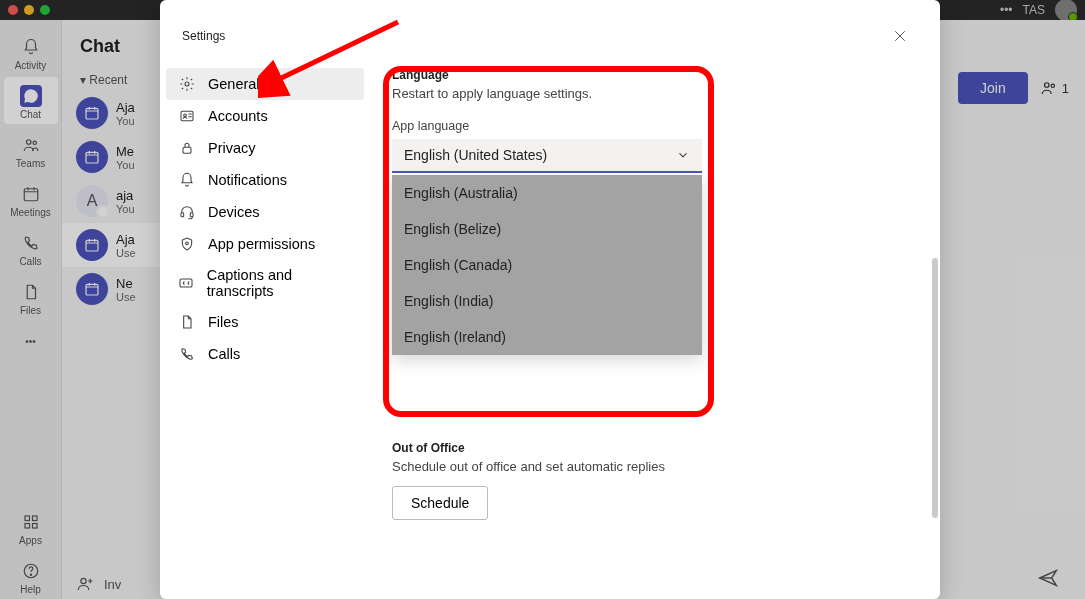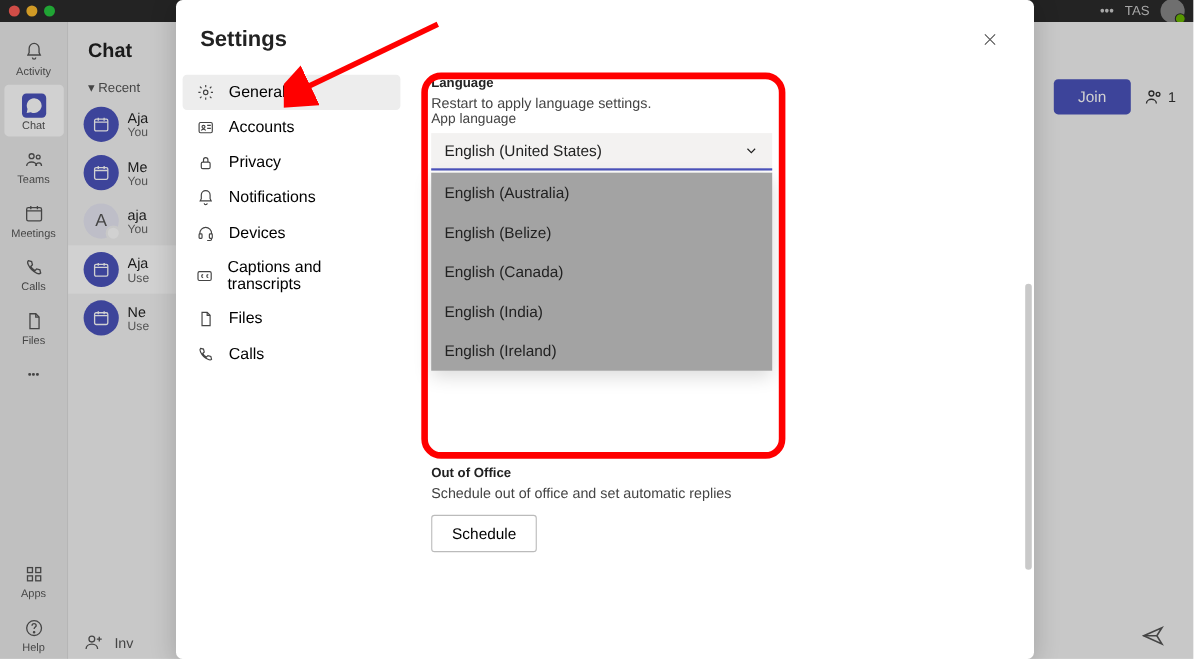--- a/index.html
+++ b/index.html
@@ -43,30 +43,30 @@
     .people-ct { font-size: 13px; color:#333; display:flex; align-items:center; gap:4px;}
     .bg-quit-text { position:absolute; top: 344px; left: 440px; right: 24px; font-size: 13px; color:#333; line-height: 1.9;}
     .bg-send { position: absolute; bottom: 10px; right: 26px; color:#555;}
 
     
     .dim { position: absolute; inset: 0; background: rgba(0,0,0,0.18); }
 
     
     .modal { position: absolute; top: 0; left: 160px; width: 780px; height: 599px; background: #fff; border-radius: 6px; box-shadow: 0 4px 24px rgba(0,0,0,.2); display: flex; flex-direction: column; overflow: hidden; }
     .modal-hdr { display: flex; align-items: center; justify-content: space-between; padding: 24px 28px 10px 22px; }
-    .modal-title { font-size: 20px; font-weight: 700; color: #222; }
+    .modal-title { font-size: 12px; font-weight: 400; color: #222; }
     .close-x { width: 24px; height: 24px; display:flex; align-items:center; justify-content:center; color:#555; cursor: pointer; }
     .modal-body { flex: 1; display: flex; overflow: hidden; }
     .side { width: 214px; padding: 10px 10px 10px 6px; }
     .side-item { display: flex; align-items: center; gap: 12px; padding: 7px 12px; border-radius: 4px; font-size: 14.5px; color: #000000; cursor: pointer; }
     .side-item.sel { background: #ededed; }
     .side-ic { width: 18px; height: 18px; display:flex; align-items:center; justify-content:center; color:#444;}
     .content { flex: 1; padding: 10px 30px 24px 18px; overflow-y: auto; position: relative; }
     .sect-title { font-size: 12px; font-weight: 700; color:#222; margin-bottom: 4px; }
-    .sect-sub { font-size: 13px; color: #444; }
+    .sect-sub { font-size: 13px; color: #444; margin-bottom: 18px; }
     .form-label { font-size: 12.5px; color: #444; margin-bottom: 6px; }
     .dropdown { position: relative; width: 310px; }
     .dd-btn { width: 100%; height: 34px; background: #f3f2f1; border: none; border-bottom: 2px solid #4b53bc; display: flex; align-items: center; justify-content: space-between; padding: 0 12px; font-size: 14px; color:#222; cursor: pointer; }
     .dd-list { position: absolute; top: 36px; left: 0; width: 100%; background: #a3a3a3; box-shadow: 0 6px 16px rgba(0,0,0,.15); max-height: 222px; overflow: hidden; z-index: 5; }
     .dd-opt { padding: 10px 12px; font-size: 14px; color:#222; cursor: pointer; }
     .ooo-block { margin-top: 268px;}
     .sched-btn { margin-top: 12px; padding: 8px 18px; background: #fff; border: 1px solid #bbb; border-radius: 3px; font-size: 14px; cursor: pointer; }
     .content-scrollbar { position: absolute; right: 2px; top: 200px; width: 6px; height: 260px; background: #c9c9c9; border-radius: 3px;}
 
     
@@ -322,20 +322,29 @@
         <div class="side-item">
           <span class="side-ic">
             <svg width="16" height="16" viewBox="0 0 24 24" fill="none" stroke="currentColor" stroke-width="1.6">
               <path d="M4 13v-1a8 8 0 0116 0v1"></path>
               <rect x="3" y="13" width="4" height="6" rx="1"></rect>
               <rect x="17" y="13" width="4" height="6" rx="1"></rect>
               <path d="M20 19v1a2 2 0 01-2 2h-4"></path>
             </svg>
           </span>
           <span>Devices</span>
+        </div>
+        <div class="side-item">
+          <span class="side-ic">
+            <svg width="16" height="16" viewBox="0 0 24 24" fill="none" stroke="currentColor" stroke-width="1.6">
+              <path d="M12 3l7 3v5c0 5-3 8-7 10-4-2-7-5-7-10V6l7-3z"></path>
+              <circle cx="12" cy="11" r="2"></circle>
+            </svg>
+          </span>
+          <span>App permissions</span>
         </div>
         <div class="side-item">
           <span class="side-ic">
             <svg width="16" height="16" viewBox="0 0 24 24" fill="none" stroke="currentColor" stroke-width="1.6">
               <rect x="3" y="6" width="18" height="12" rx="2"></rect>
               <path d="M10 10a2 2 0 100 4M17 10a2 2 0 100 4"></path>
             </svg>
           </span>
           <span>Captions and transcripts</span>
         </div>

